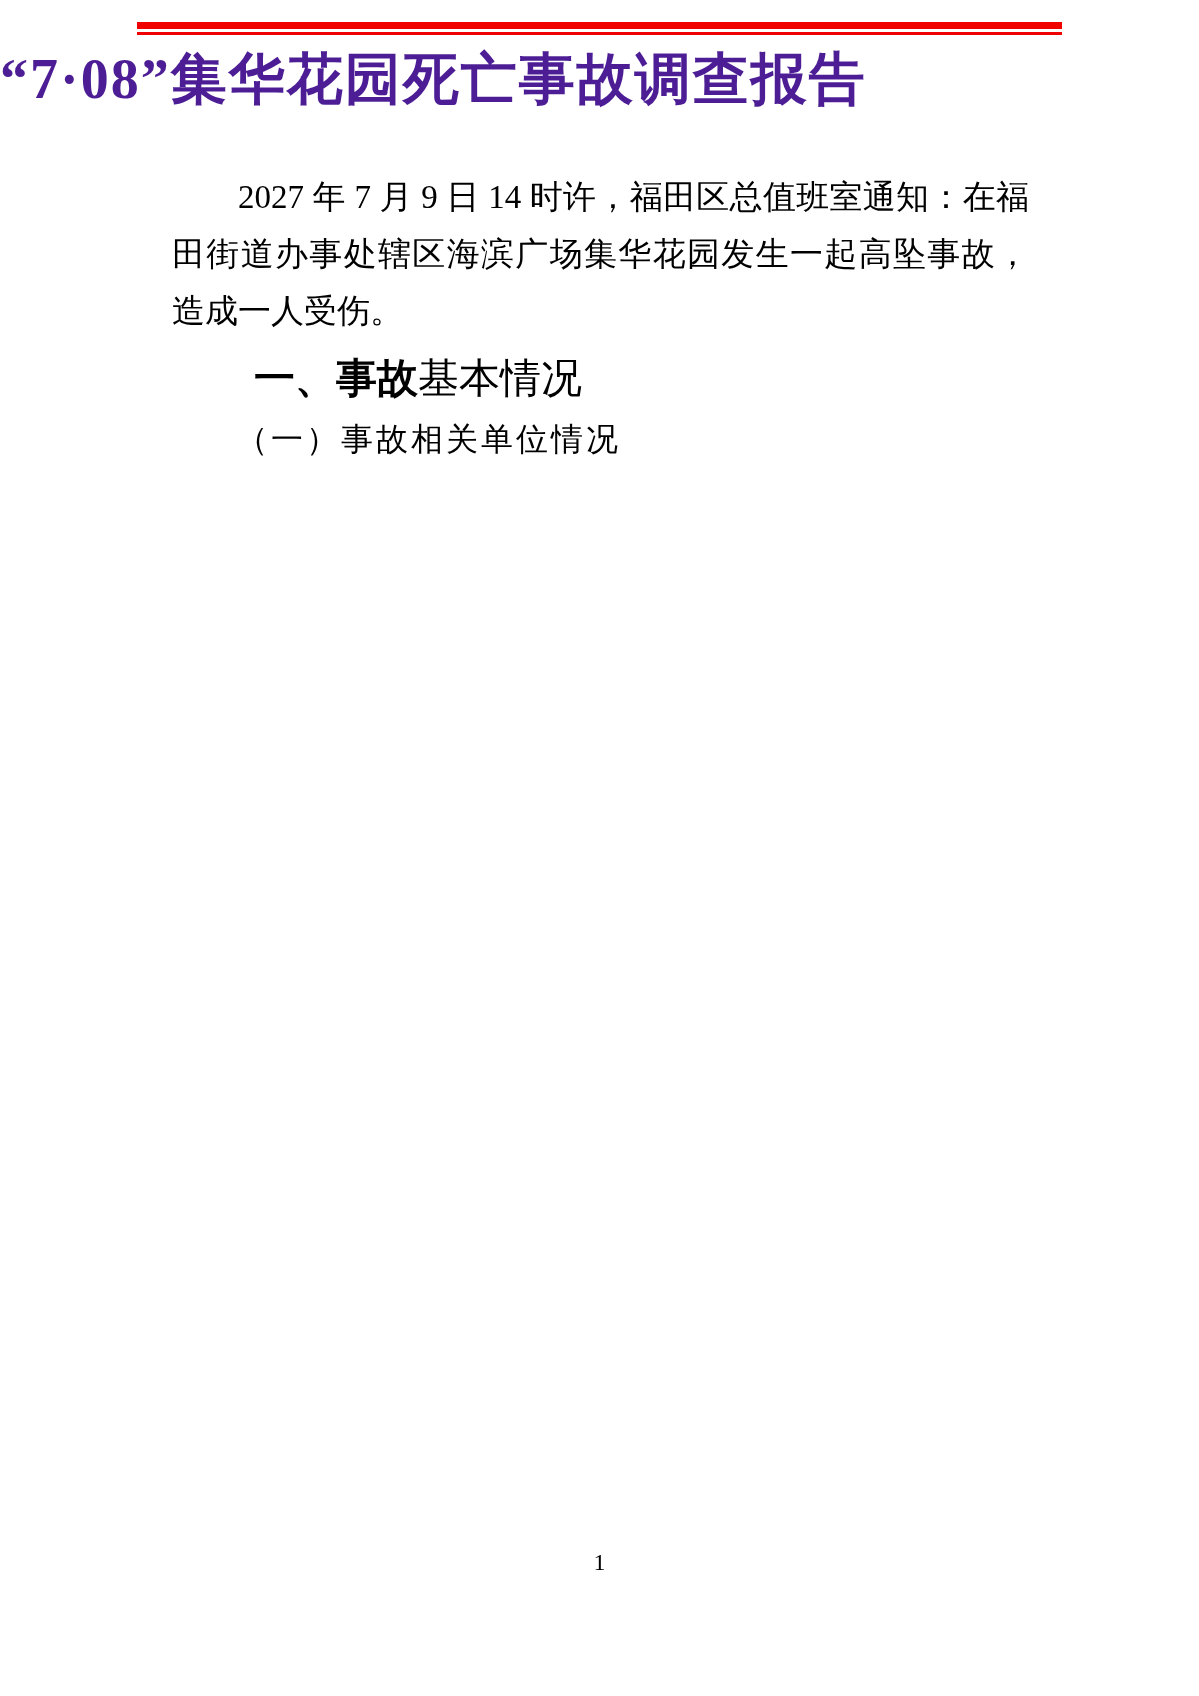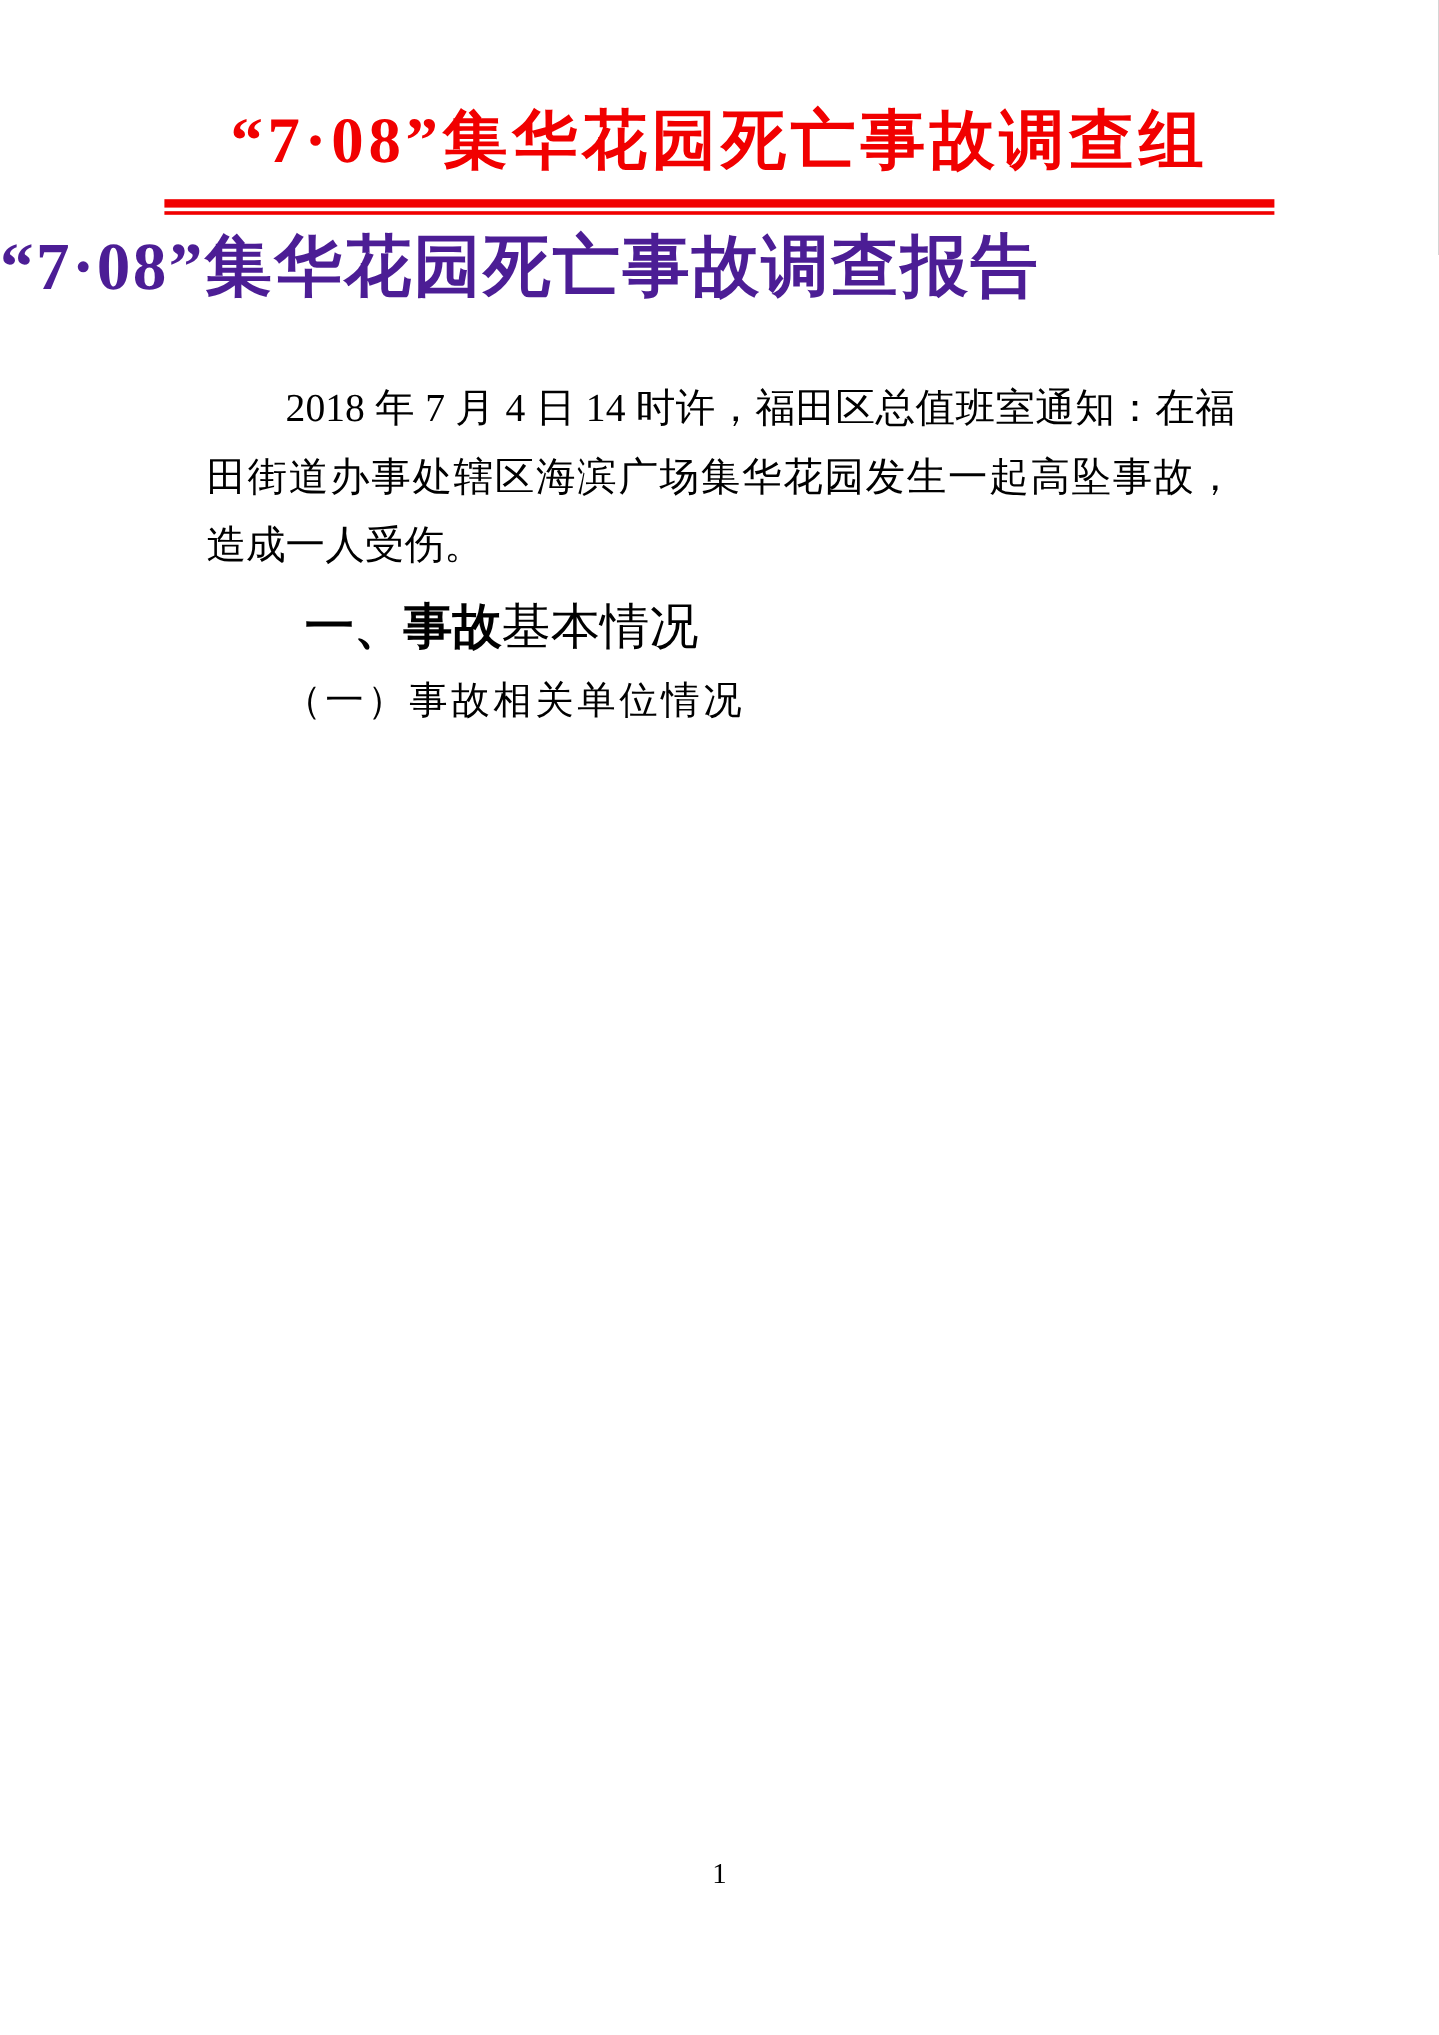--- a/index.html
+++ b/index.html
@@ -75,29 +75,28 @@
     font-size: 24px;
     line-height: 1.2;
     color: #000;
   }
 </style>
 </head>
 <body>
 
 <div class="page">
 
-  <div class="letterhead">“7·08”集华花园死亡事故调查组</div>
 
   <div class="letterhead-rule"></div>
 
   <div class="doc-title">“7·08”集华花园死亡事故调查报告</div>
 
   <div class="doc-body">
 
-    <p>2018 年 7 月 4 日 14 时许，福田区总值班室通知：在福田街道办事处辖区海滨广场集华花园发生一起高坠事故，造成一人受伤。</p>
+    <p>2027 年 7 月 9 日 14 时许，福田区总值班室通知：在福田街道办事处辖区海滨广场集华花园发生一起高坠事故，造成一人受伤。</p>
 
 
 
     <div class="section-heading">
       <span class="bold-part">一、事故</span><span>基本情况</span>
     </div>
 
     <div class="subsection-heading">（一）事故相关单位情况</div>
 
 

